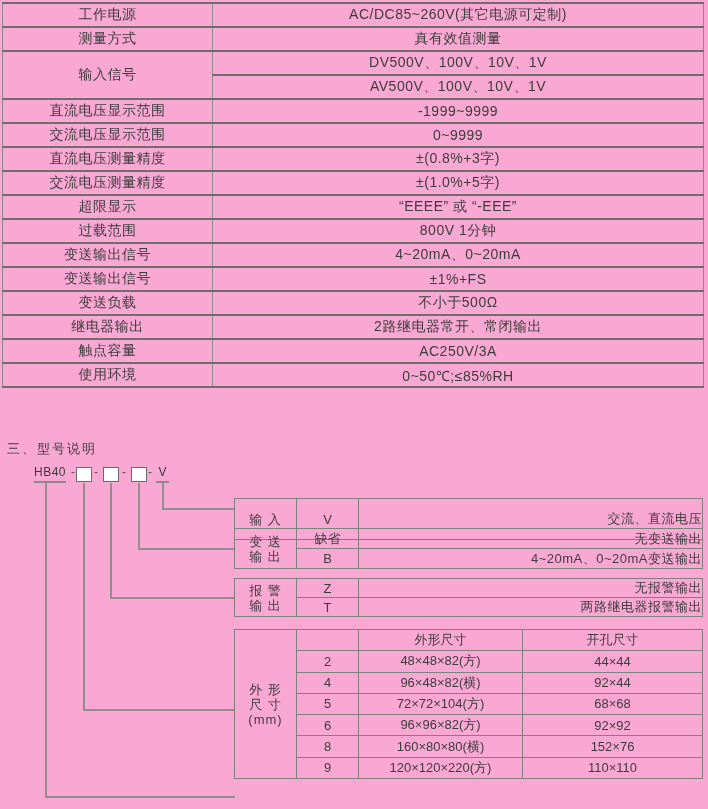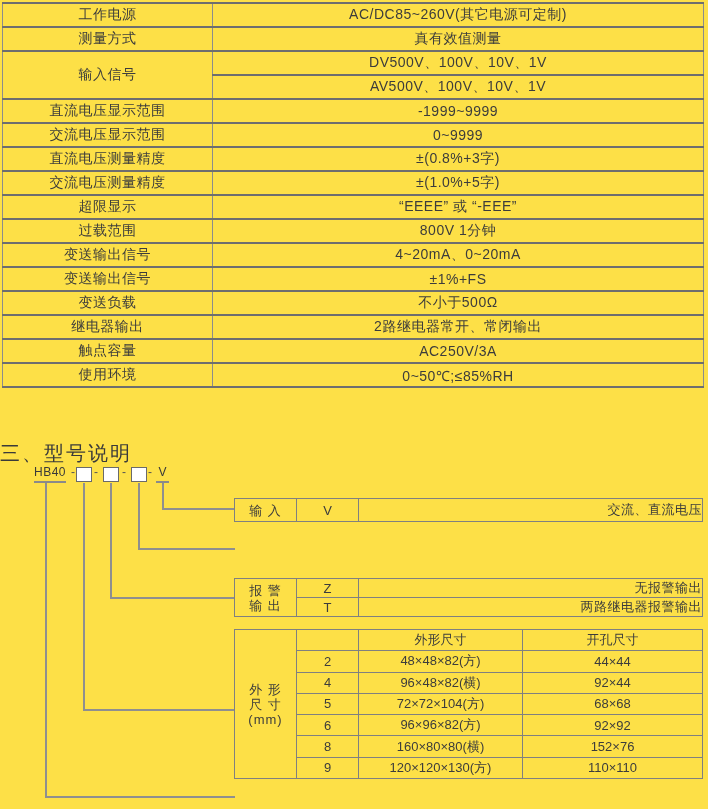--- a/index.html
+++ b/index.html
@@ -2,38 +2,38 @@
 <html><head>
 <meta charset="utf-8">
 <style>
   * { margin:0; padding:0; box-sizing:border-box; }
   html,body { background:#ffffff; }
   body {
     width:708px; height:809px;
     font-family:"Liberation Sans", sans-serif;
     color:#3c3c3c;
   }
-  #canvas { position:relative; width:708px; height:809px; overflow:hidden; background:#fde047; }
+  #canvas { position:relative; width:708px; height:809px; overflow:hidden; background:#f9a8d4; }
 
   
   table.spec {
     position:absolute; left:2px; top:2px; width:702px;
     border-collapse:collapse; table-layout:fixed;
   }
   table.spec td {
     border-top:2px solid #6e6e6e; border-bottom:2px solid #6e6e6e;
     border-left:1px solid #8c8c8c; border-right:1px solid #8c8c8c;
     height:24px; text-align:center; vertical-align:middle;
     font-size:14px; letter-spacing:0.5px; white-space:nowrap;
   }
 
   
   .sec-title {
-    position:absolute; left:0; top:440px;
-    font-size:20px; letter-spacing:2px; color:#3a3a3a;text-align:right;
+    position:absolute; left:7px; top:440px;
+    font-size:13px; letter-spacing:2px; color:#3a3a3a;text-align:right;
   }
 
   
   .m-item { position:absolute; font-size:12px; color:#3a3a3a; line-height:16px; }
   .m-prefix { left:34px; top:464px; border-bottom:2px solid #8a8a8a; padding-bottom:1px; letter-spacing:0.5px; }
   .m-suffix { left:156px; top:464px; border-bottom:2px solid #8a8a8a; padding-bottom:1px; width:13px; text-align:center; }
   .m-dash { top:464px; color:#555; }
   .d1 { left:71px; } .d2 { left:94px; } .d3 { left:122px; } .d4 { left:148px; }
   .m-box {
     position:absolute; top:467px; width:16px; height:15px;
@@ -60,21 +60,21 @@
     position:absolute; left:234px; width:469px;
     border-collapse:collapse; table-layout:fixed;
     font-size:13px; color:#3c3c3c;
   }
   table.dg td {
     border:1.5px solid #808080; vertical-align:middle;
     text-align:center; white-space:nowrap; padding:0;
   }
   table.dg td.desc { text-align:right; padding-left:24px; letter-spacing:0.5px; }
   table.dg td.lab  { line-height:15px; letter-spacing:1px; }
-  .t-input    { top:498px; } .t-input td { height:23px; }
+  .t-input    { top:498px; } .t-input td { height:41px; }
   .t-transmit { top:528px; } .t-transmit td { height:20px; }
   .t-alarm    { top:578px; } .t-alarm td { height:17px;margin-top:12px; }
   .t-size     { top:629px; height:150px; }
   .t-type     { top:788px; } .t-type td { height:17px; }
   .t-type td.desc { padding-left:20px; }
 </style>
 </head>
 <body>
 
 <div id="canvas">
@@ -182,20 +182,41 @@
       </colgroup>
     <tbody>
       <tr>
         <td class="lab">输 入</td>
         <td>V</td>
         <td class="desc">交流、直流电压</td>
       </tr>
     </tbody>
   </table>
 
+  <table class="dg t-transmit">
+    <colgroup>
+        <col style="width:62px">
+        <col style="width:62px">
+        <col>
+      </colgroup>
+    <tbody>
+      <tr>
+        <td class="lab" rowspan="2">
+          <div>变 送</div>
+          <div>输 出</div>
+        </td>
+        <td>缺省</td>
+        <td class="desc">无变送输出</td>
+      </tr>
+      <tr>
+        <td>B</td>
+        <td class="desc">4~20mA、0~20mA变送输出</td>
+      </tr>
+    </tbody>
+  </table>
 
   <table class="dg t-alarm">
     <colgroup>
         <col style="width:62px">
         <col style="width:62px">
         <col>
       </colgroup>
     <tbody>
       <tr>
         <td class="lab" rowspan="2">
@@ -250,20 +271,20 @@
         <td>96×96×82(方)</td>
         <td>92×92</td>
       </tr>
       <tr>
         <td>8</td>
         <td>160×80×80(横)</td>
         <td>152×76</td>
       </tr>
       <tr>
         <td>9</td>
-        <td>120×120×130(方)</td>
+        <td>120×120×220(方)</td>
         <td>110×110</td>
       </tr>
     </tbody>
   </table>
 
 
 </div>
 
 </body></html>

